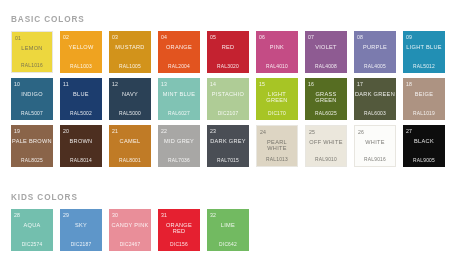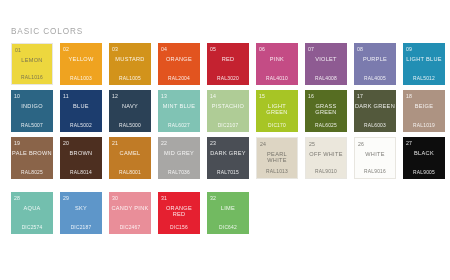--- a/index.html
+++ b/index.html
@@ -25,22 +25,22 @@
     left: 0;
     width: 450px;
   }
   #basic-section { top: 14px; }
   #kids-section  { top: 192px; }
 
   .section-title {
     font-size: 8.2px;
     letter-spacing: 0.9px;
     color: #a6a6a6;
-    font-weight: normal;
-    margin: 12px 0 6px 11px;
+    font-weight: bold;
+    margin: 0 0 6px 11px;
     line-height: 11px;
     text-transform: uppercase;
   }
 
   .swatch-grid {
     display: flex;
     flex-wrap: wrap;
     margin-left: 11px;
     width: 441px;
   }
@@ -241,20 +241,21 @@
         </div>
         <div class="swatch light-text" style="background: rgb(13, 13, 13);">
           <span class="s-num">27</span>
           <span class="s-name">BLACK</span>
           <span class="s-code">RAL9005</span>
         </div>
       </div>
   </div>
 
   <div class="section" id="kids-section">
+    <div class="section-title">KIDS COLORS</div>
     <div class="swatch-grid" id="kids-grid">
         <div class="swatch light-text" style="background: rgb(115, 191, 174);">
           <span class="s-num">28</span>
           <span class="s-name">AQUA</span>
           <span class="s-code">DIC2574</span>
         </div>
         <div class="swatch light-text" style="background: rgb(94, 150, 201);">
           <span class="s-num">29</span>
           <span class="s-name">SKY</span>
           <span class="s-code">DIC2187</span>

